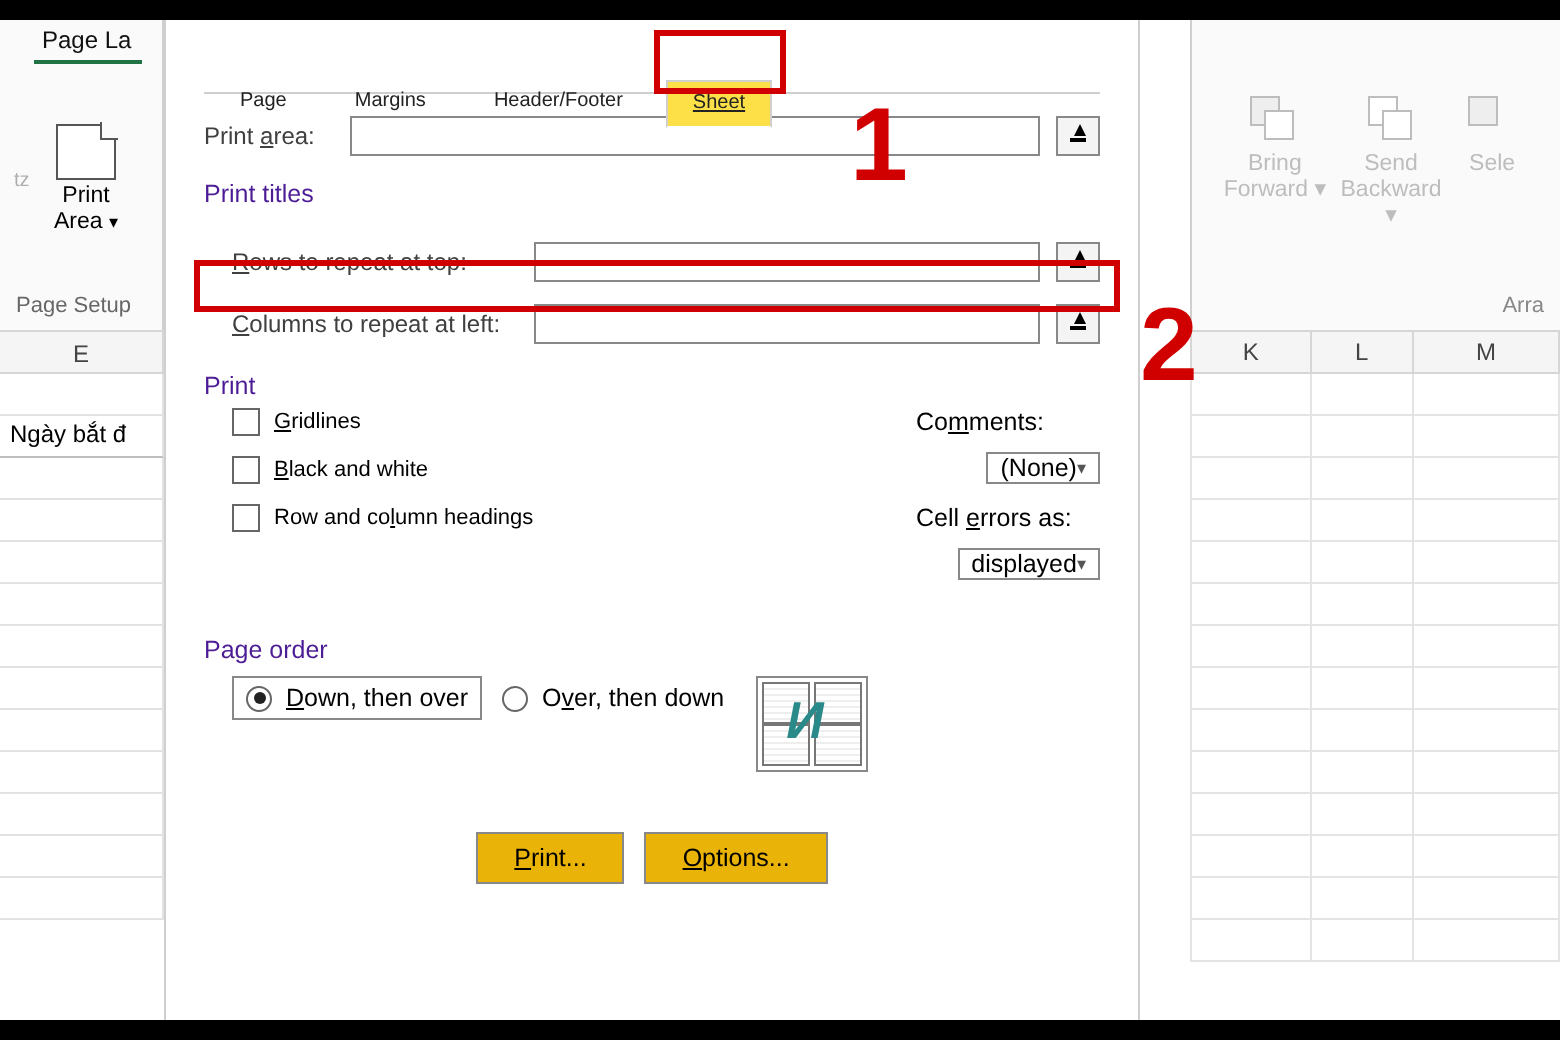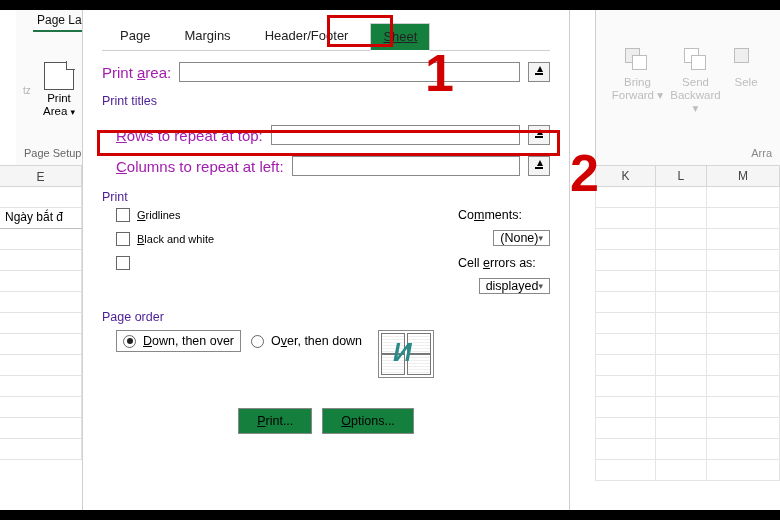--- a/index.html
+++ b/index.html
@@ -1,21 +1,21 @@
 <!DOCTYPE html>
 <html><head>
   <meta charset="utf-8">
   <style>
     * { box-sizing: border-box; margin: 0; padding: 0; font-family: "Segoe UI", Tahoma, sans-serif; }
     body { width: 780px; height: 520px; background: #fff; position: relative; overflow: hidden; }
     .bar-top, .bar-bottom { position: absolute; left: 0; right: 0; height: 10px; background: #000; }
     .bar-top { top: 0; } .bar-bottom { bottom: 0; }
 
     .ribbon-left {
-      position: absolute; left: 16px; top: 10px; width: 82px; height: 155px;
+      position: absolute; left: 0; top: 10px; width: 82px; height: 155px;
       background: #fafafa; border-right: 1px solid #cfcfcf; font-size: 11px; text-align: center;
     }
     .ribbon-left .tab-pagelayout { position: absolute; top: 0; left: 17px; font-size: 12px; padding: 3px 5px 3px 4px; border-bottom: 2px solid #217346; color: #111; }
     .ribbon-left .print-area-btn { position: absolute; top: 52px; left: 20px; width: 46px; text-align: center; }
     .ribbon-left .print-icon-big { width: 30px; height: 28px; border: 1.5px solid #555; margin: 0 auto 2px; position: relative; background: #fff; }
     .ribbon-left .print-icon-big::before { content: ""; position: absolute; right: -2px; top: -2px; width: 8px; height: 8px; border-left: 1.5px solid #555; border-bottom: 1.5px solid #555; background: #fafafa; }
     .ribbon-left .plbl { font-size: 11.5px; line-height: 13px; margin-top: 2px; }
     .ribbon-left .tz { font-size: 10px; opacity: .3; position: absolute; left: 7px; top: 75px; }
     .ribbon-left .chev { font-size: 9px; }
     .ribbon-left .grp-label { position: absolute; bottom: 6px; left: 8px; font-size: 11px; color: #666; }
@@ -46,59 +46,59 @@
     .sheet-right table { border-collapse: collapse; width: 100%; }
     .sheet-right td { height: 21px; border: 1px solid #e4e4e4; text-align: center; font-size: 12px; color: #444; }
     .sheet-right tr.hdr td { background: #f5f5f5; border-color: #d6d6d6; }
 
     .dialog {
       position: absolute; left: 82px; top: 10px; width: 488px; bottom: 10px;
       background: #fff; border-left: 1px solid #cfcfcf; border-right: 1px solid #cfcfcf;
       padding: 12px 19px 0 19px; font-size: 12.5px;
     }
     .tabs { display: flex; gap: 10px; border-bottom: 1px solid #cfcfcf; padding-left: 6px; }
-    .tab { padding: 5px 12px 6px; font-size: 13px; color: #222; cursor: pointer; position: relative; top: 1px; }
-    .tab.active { border: 1px solid #cfcfcf; border-bottom: 1px solid #fff; background: #15803d; text-decoration: underline; }
+    .tab { padding: 5px 12px 6px; font-size: 10px; color: #222; cursor: pointer; position: relative; top: 18px; }
+    .tab.active { border: 1px solid #cfcfcf; border-bottom: 1px solid #fff; background: #fde047; text-decoration: underline; }
 
     .row { display: flex; align-items: center; margin-top: 11px; gap: 8px; }
-    .row label { font-size: 15px; color: #a21caf; min-width: 65px; }
+    .row label { font-size: 12px; color: #404040; min-width: 65px; }
     .inp { border: 1px solid #888; height: 20px; flex: 1; padding: 0 4px; font-size: 12px; }
     .range-btn { width: 22px; height: 20px; border: 1px solid #888; background: #f4f4f4; position: relative; cursor: pointer; }
     .range-btn::before { content: ""; position: absolute; left: 6px; top: 10px; width: 8px; height: 1.5px; background: #000; }
     .range-btn::after { content: ""; position: absolute; left: 8px; top: 3px; border-left: 3px solid transparent; border-right: 3px solid transparent; border-bottom: 6px solid #000; }
 
     .section-label { font-size: 12.5px; color: #4c1d95; margin-top: 12px; }
     fieldset.group { border: none; padding: 0 0 0 14px; margin-top: 6px; }
     .group .row label { min-width: 143px; }
 
     .print-block { margin-top: 14px; }
     .print-block .cols { display: flex; gap: 18px; margin-top: 4px; padding-left: 14px; }
     .checks { display: flex; flex-direction: column; gap: 10px; min-width: 175px; }
     .chk { display: flex; align-items: center; gap: 7px; font-size: 11px; }
     .chk .box { width: 14px; height: 14px; border: 1.5px solid #666; }
     .dropdowns { display: flex; flex-direction: column; gap: 10px; flex: 1; }
     .drow { display: flex; align-items: flex-end; gap: 8px; flex-direction: column; }
     .drow label { min-width: 92px; font-size: 12.5px; }
     .sel { flex: 1; height: 22px; border: 1px solid #888; padding: 0 6px; font-size: 12.5px; display: flex; align-items: center; justify-content: space-between; background: #fff; }
     .sel .caret { font-size: 9px; color: #555; }
 
-    .order-block { margin-top: 16px; }
+    .order-block { margin-top: 28px; }
     .order-inner { display: flex; gap: 16px; padding-left: 14px; margin-top: 6px; align-items: flex-start; }
     .radios { display: flex; gap: 10px; }
     .rad { display: flex; align-items: center; gap: 7px; font-size: 12.5px; }
     .rad .circ { width: 13px; height: 13px; border: 1.5px solid #666; border-radius: 50%; position: relative; }
     .rad.sel .circ::after { content: ""; position: absolute; inset: 2.5px; background: #222; border-radius: 50%; }
     .order-preview { width: 56px; height: 48px; border: 1px solid #888; background: #fff; position: relative; overflow: hidden; }
     .order-preview .pg { position: absolute; border: 1px solid #777; background: repeating-linear-gradient(#fff, #fff 2px, #eee 2px, #eee 3px); width: 24px; height: 21px; }
     .order-preview .p1 { left: 2px; top: 2px; } .order-preview .p2 { right: 2px; top: 2px; }
     .order-preview .p3 { left: 2px; bottom: 2px; } .order-preview .p4 { right: 2px; bottom: 2px; }
     .order-preview .arrow { position: absolute; font-size: 26px; font-weight: bold; color: #2a8a8a; font-style: italic; left: 14px; top: 6px; }
 
     .buttons { display: flex; gap: 10px; justify-content: center; margin-top: 30px; }
-    .dlg-btn { border: 1px solid #888; background: #15803d; padding: 5px 18px; font-size: 12.5px; cursor: pointer; }
+    .dlg-btn { border: 1px solid #888; background: #eab308; padding: 5px 18px; font-size: 12.5px; cursor: pointer; }
 
     u.acc { text-decoration: underline; }
 
     .red-box-tab { position: absolute; left: 327px; top: 15px; width: 66px; height: 32px; border: 3px solid #d10000; pointer-events: none; }
     .red-box-row { position: absolute; left: 97px; top: 130px; width: 463px; height: 26px; border: 3px solid #d10000; pointer-events: none; }
     .red-num1 { position: absolute; left: 425px; top: 43px; font-size: 52px; font-weight: bold; color: #d10000; font-family: Arial; pointer-events: none; }
     .red-num2 { position: absolute; left: 570px; top: 143px; font-size: 52px; font-weight: bold; color: #d10000; font-family: Arial; pointer-events: none; }
   </style>
 </head>
 <body>
@@ -277,20 +277,21 @@
         <div class="chk">
             <div class="box"></div>
             <span><u class="acc">G</u>ridlines</span>
           </div>
         <div class="chk">
             <div class="box"></div>
             <span><u class="acc">B</u>lack and white</span>
           </div>
         <div class="chk">
             <div class="box"></div>
+            <span>Row and co<u class="acc">l</u>umn headings</span>
           </div>
       </div>
       <div class="dropdowns">
         <div class="drow">
           <label>Co<u class="acc">m</u>ments:</label>
           <div class="sel">
               <span>(None)</span>
               <span class="caret">▾</span>
             </div>
         </div>

